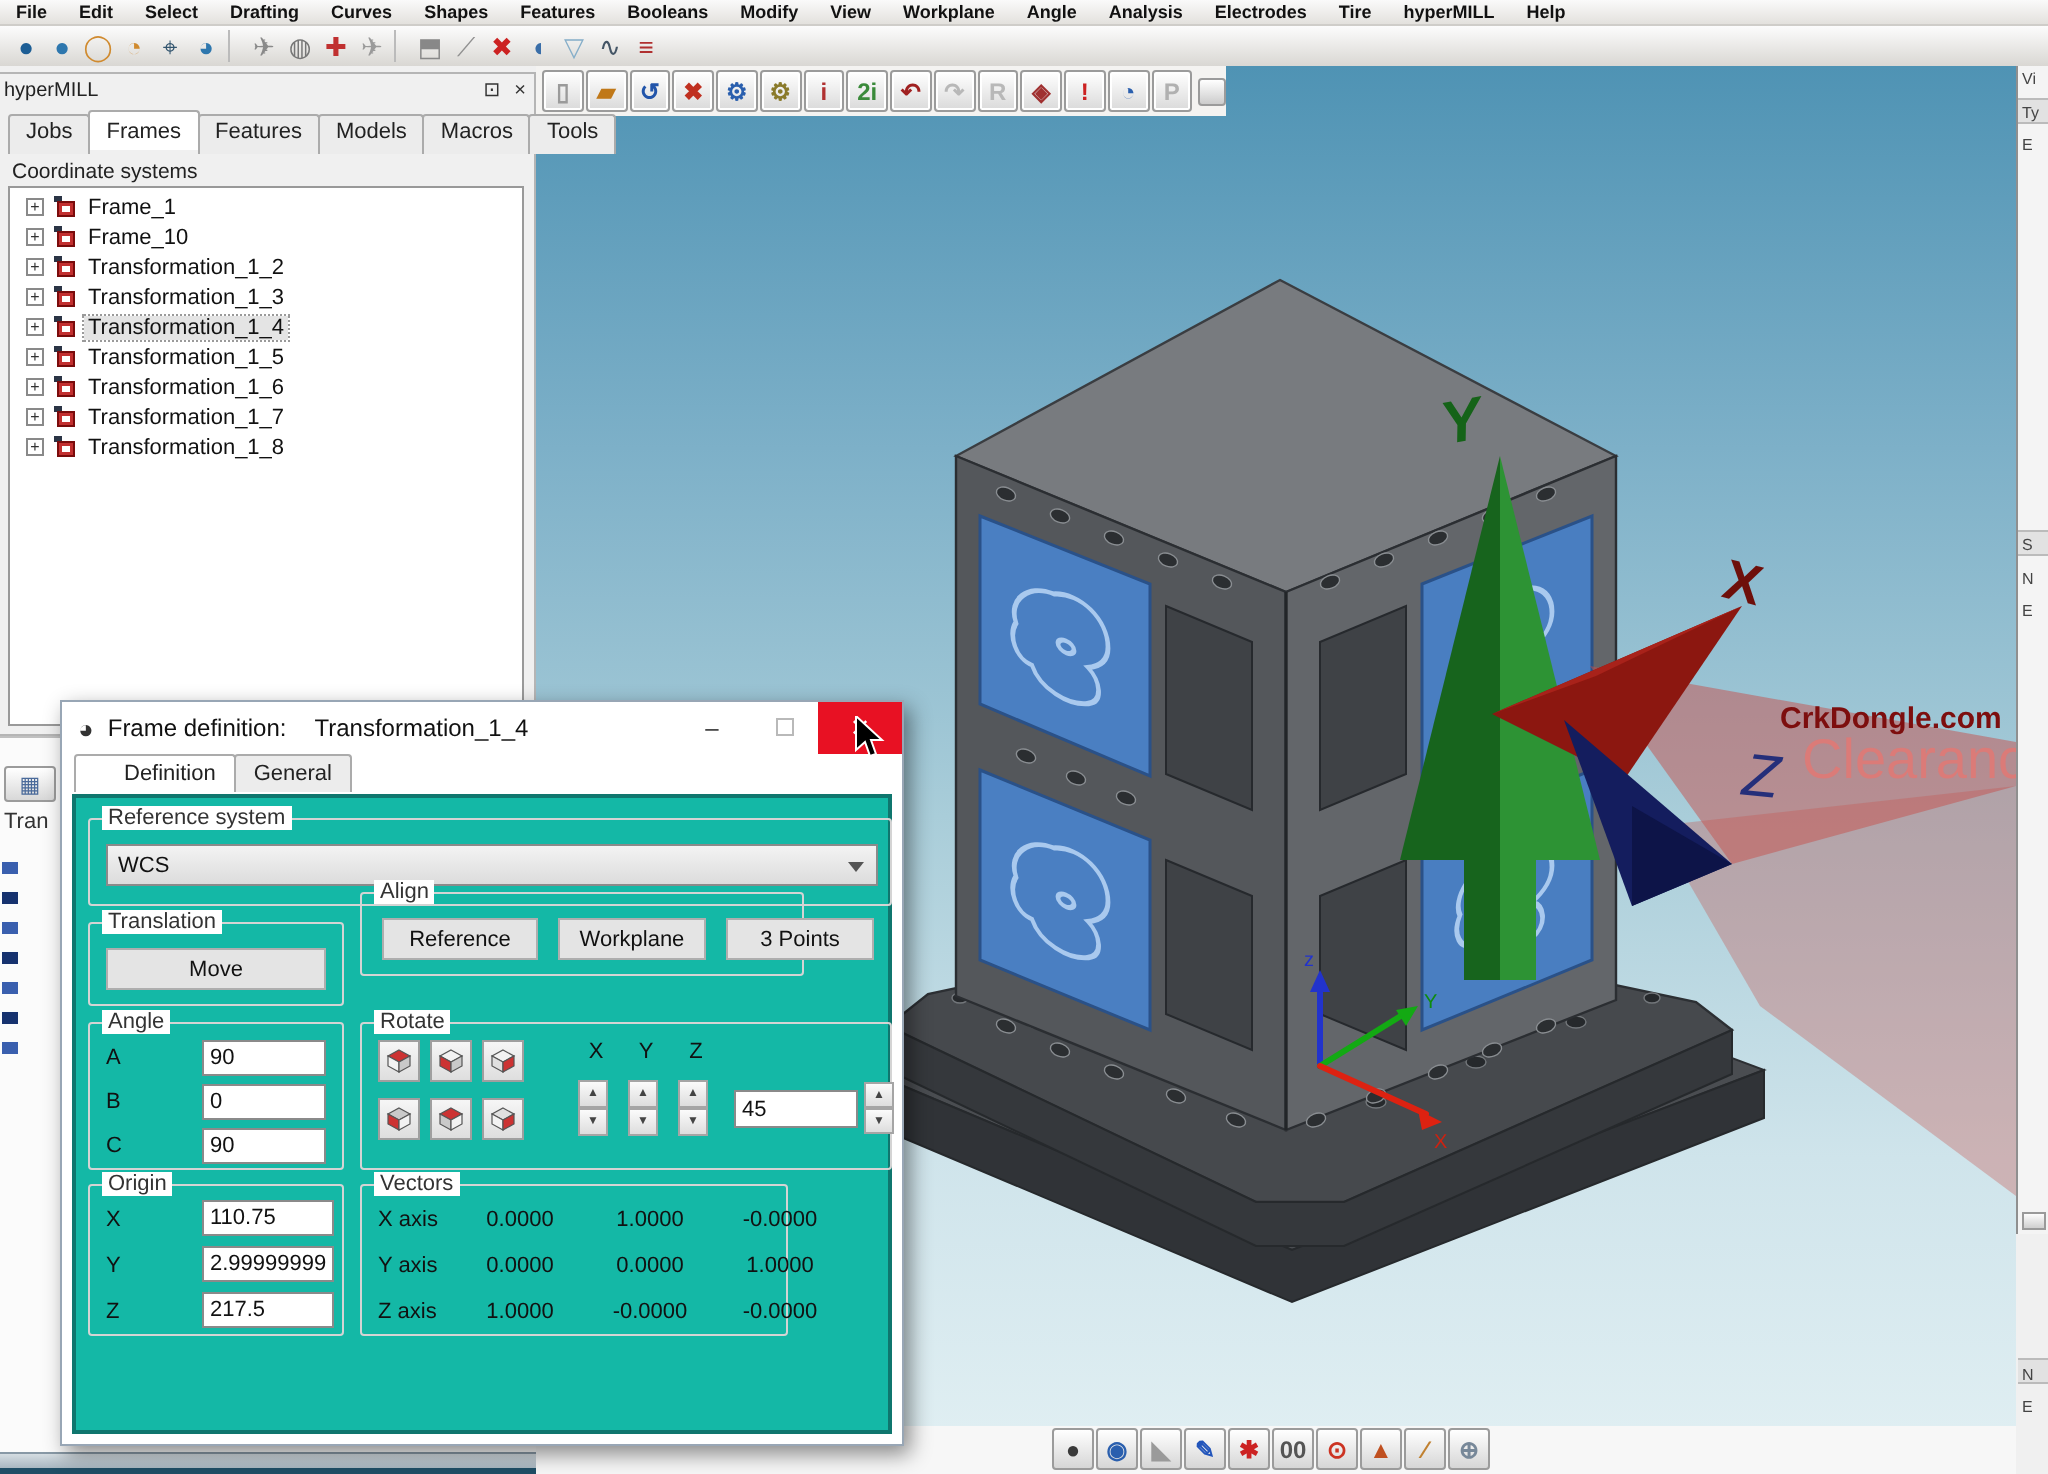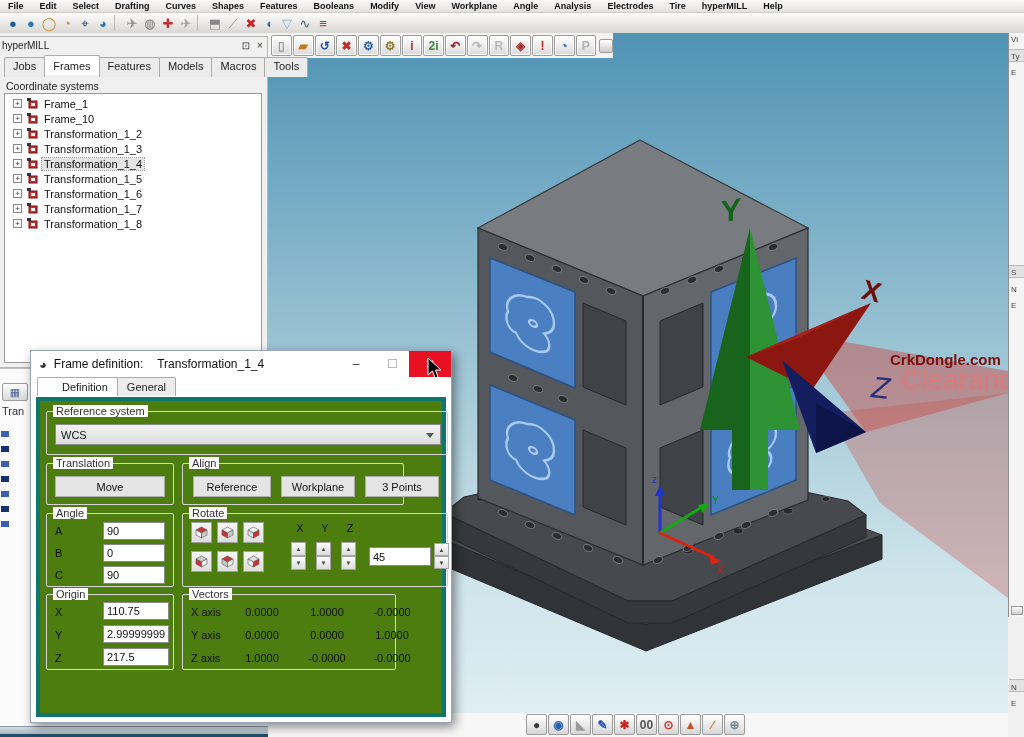--- a/index.html
+++ b/index.html
@@ -100,21 +100,21 @@
   #dlg-min { right:78px; width:34px; }
   #dlg-max { right:44px; width:30px; }
   #dlg-max .box { width:9px; height:9px; border:1px solid #b9b9b9; }
   #dlg-close { right:0; width:42px; height:26px; background:#e81123; color:#fff; font-size:12px; }
   #cursor { position:absolute; left:396px; top:7px; z-index:60; }
   #dlg-tabs { display:flex; margin-left:6px; }
   .dlg-tab { font-size:11px; color:#222; padding:3px 9px 3px; border:1px solid #ababab;
              border-bottom:none; background:#ececec; margin-right:-1px; border-radius:2px 2px 0 0; }
   .dlg-tab.active { background:#fff; z-index:2;padding-left:24px; }
   #dlg-content { position:absolute; left:5px; right:5px; top:46px; bottom:5px;
-                 border:4px solid #0f766e; background:#4d7c0f; }
+                 border:2px solid #0f766e; background:#14b8a6; }
   .grp { position:absolute; border:1px solid #d4d4d4; border-radius:2px; }
   .grp-label { position:absolute; top:-7px; left:6px; background:#fff; padding:0 3px;
                font-size:11px; color:#333; }
   .btn { border:1px solid #aeaeae; background:#e4e4e4; font-size:11px; color:#111;
          display:flex; align-items:center; justify-content:center; position:absolute; }
   .fld { position:absolute; border:1px solid #8a8a8a; font-size:11px; color:#111; padding:0 3px;
          background:#fff; font-family:"Liberation Sans",sans-serif; }
   .rowlabel { position:absolute; font-size:11px; color:#111; }
   #combo { position:absolute; border:1px solid #8a8a8a; background:linear-gradient(#f3f3f3,#dcdcdc);
            font-size:11px; color:#111; display:flex; align-items:center; padding-left:5px;text-align:right; }
@@ -513,21 +513,21 @@
           <span>WCS</span>
           <span class="arr"></span>
         </div>
       </div>
 
       <div class="grp" style="left:6px; top:62px; width:128px; height:42px">
         <span class="grp-label">Translation</span>
         <div class="btn" style="left:8px; top:12px; width:110px; height:21px">Move</div>
       </div>
 
-      <div class="grp" style="left:142px; top:62px; width:222px; height:42px">
+      <div class="grp" style="left:142px; top:47px; width:222px; height:42px">
         <span class="grp-label">Align</span>
         <div class="btn" style="left:10px; top:12px; width:78px; height:21px">Reference</div>
         <div class="btn" style="left:98px; top:12px; width:74px; height:21px">Workplane</div>
         <div class="btn" style="left:182px; top:12px; width:74px; height:21px">3 Points</div>
       </div>
 
       <div class="grp" style="left:6px; top:112px; width:128px; height:74px">
         <span class="grp-label">Angle</span>
         <span class="rowlabel" style="left:8px; top:11px">A</span>
         <input class="fld" style="left: 56px; top: 8px; width: 62px; height: 18px;" value="90">

